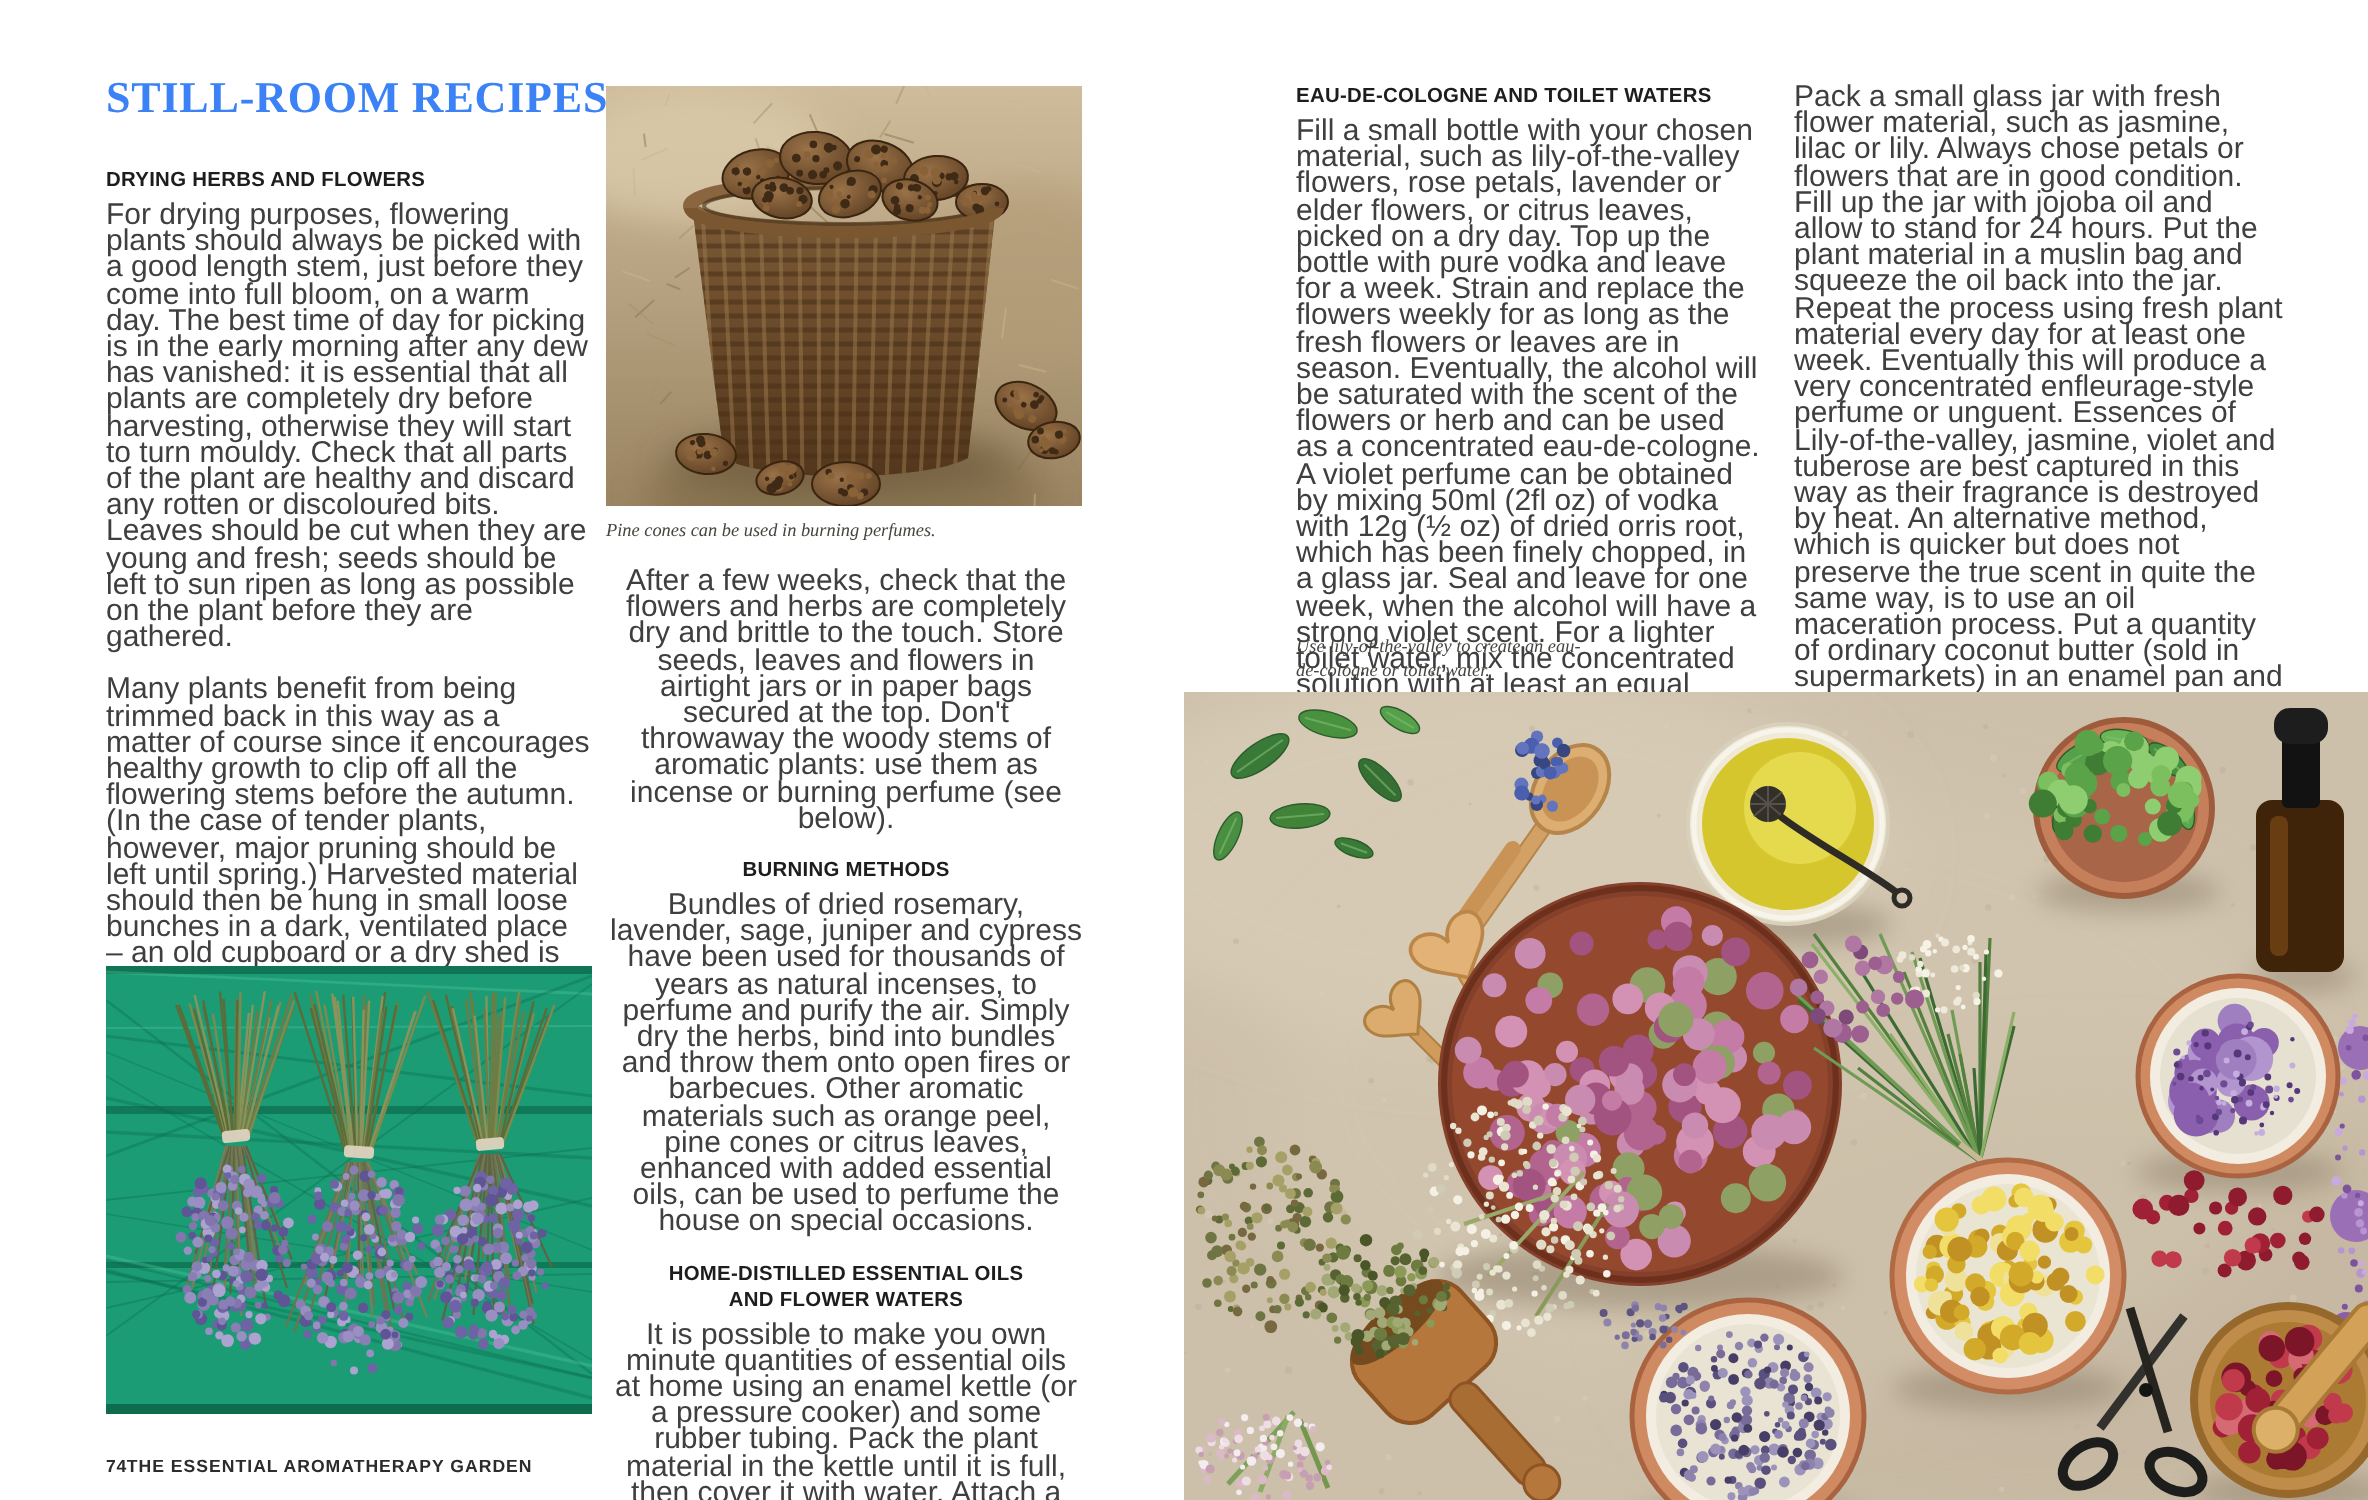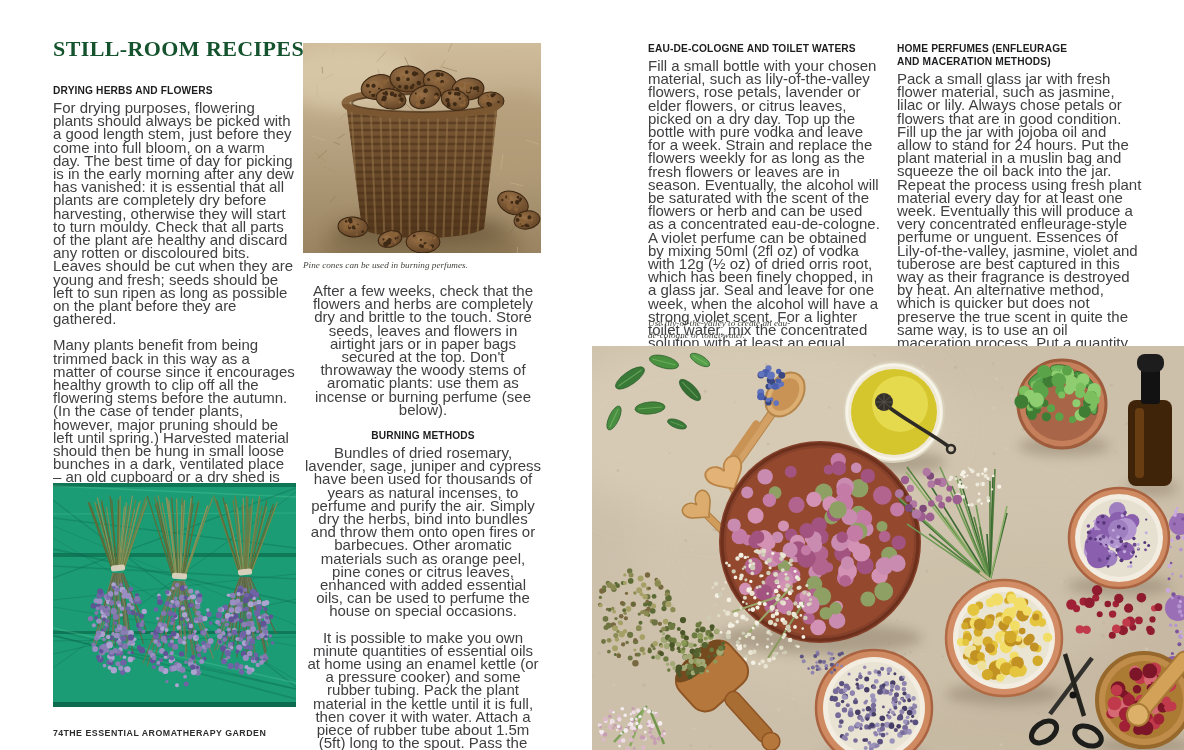--- a/index.html
+++ b/index.html
@@ -6,21 +6,21 @@
   html,body { width:1184px; height:750px; }
   body {
     position:relative; overflow:hidden; background:#ffffff;
     font-family:"Liberation Sans","DejaVu Sans",sans-serif;
     -webkit-font-smoothing:antialiased;
   }
   .abs { position:absolute; }
   .page-title {
     position:absolute; left:53px; top:36px;
     font-family:"Liberation Serif","DejaVu Serif",serif;
-    font-weight:700; font-size:22px; letter-spacing:.4px; color:#14532d;
+    font-weight:700; font-size:22px; letter-spacing:.4px; color:#3b82f6;
   }
   .col { position:absolute; }
   .sec-h {
     font-size:10.2px; font-weight:700; color:#1d1d1f;
     letter-spacing:.15px; line-height:13px; margin:0 0 4px 0;
     white-space:pre-line;
   }
   .sec-h.mt { margin-top:10px; }
   p.body-p {
     font-size:15px; line-height:13.2px; color:#3f3f41; margin:0 0 13px 0;
@@ -1072,33 +1072,33 @@
       </g>
     <path d="M42,61 A77,12 0 0 0 196,61" fill="none" stroke="#7a5631" stroke-width="6"></path>
   </svg>
 </div>
 <p class="caption abs" style="left:303px; top:259px;">Pine cones can be used in burning perfumes.</p>
 
 <div class="col" style="left:305px; top:284px; width:236px;text-align:center;">
   <p class="body-p">After a few weeks, check that the flowers and herbs are completely dry and brittle to the touch. Store seeds, leaves and flowers in airtight jars or in paper bags secured at the top. Don't throwaway the woody stems of aromatic plants: use them as incense or burning perfume (see below).</p>
   <h2 class="sec-h mt">BURNING METHODS</h2>
   <p class="body-p">Bundles of dried rosemary, lavender, sage, juniper and cypress have been used for thousands of years as natural incenses, to perfume and purify the air. Simply dry the herbs, bind into bundles and throw them onto open fires or barbecues. Other aromatic materials such as orange peel, pine cones or citrus leaves, enhanced with added essential oils, can be used to perfume the house on special occasions.</p>
+  <h2 class="sec-h mt">HOME-DISTILLED ESSENTIAL OILS
+AND FLOWER WATERS</h2>
   <p class="body-p">It is possible to make you own minute quantities of essential oils at home using an enamel kettle (or a pressure cooker) and some rubber tubing. Pack the plant material in the kettle until it is full, then cover it with water. Attach a piece of rubber tube about 1.5m (5ft) long to the spout. Pass the rubber tubing over a bowl of ice set on a chair and then place the end of the tube in a glass container on the floor. Put the kettle on a heat source and slowly bring it to the boil. Allow it to remain just below simmering level until the water has virtually disappeared from the kettle. Repeat several times as required. Using an eye dropper, draw off the essential oil from the top of the condensed liquid in the glass container. The remaining flower water can be used as a skin tonic or light perfume.</p>
 </div>
 
 <div class="col" style="left:648px; top:42px; width:232px;">
   <h2 class="sec-h">EAU-DE-COLOGNE AND TOILET WATERS</h2>
   <p class="body-p">Fill a small bottle with your chosen material, such as lily-of-the-valley flowers, rose petals, lavender or elder flowers, or citrus leaves, picked on a dry day. Top up the bottle with pure vodka and leave for a week. Strain and replace the flowers weekly for as long as the fresh flowers or leaves are in season. Eventually, the alcohol will be saturated with the scent of the flowers or herb and can be used as a concentrated eau-de-cologne. A violet perfume can be obtained by mixing 50ml (2fl oz) of vodka with 12g (½ oz) of dried orris root, which has been finely chopped, in a glass jar. Seal and leave for one week, when the alcohol will have a strong violet scent. For a lighter toilet water, mix the concentrated solution with at least an equal amount of witch-hazel water. Decant into a decorative bottle with an airtight stopper.</p>
 </div>
 <p class="caption abs" style="left:648px; top:317px;">Use lily-of-the-valley to create an eau-
 de-cologne or toilet water.</p>
 
 <div class="col" style="left:897px; top:42px; width:245px;">
-  <h2 class="sec-h">HOME PERFUMES (ENFLEURAGE
-AND MACERATION METHODS)</h2>
   <p class="body-p">Pack a small glass jar with fresh flower material, such as jasmine, lilac or lily. Always chose petals or flowers that are in good condition. Fill up the jar with jojoba oil and allow to stand for 24 hours. Put the plant material in a muslin bag and squeeze the oil back into the jar. Repeat the process using fresh plant material every day for at least one week. Eventually this will produce a very concentrated enfleurage-style perfume or unguent. Essences of Lily-of-the-valley, jasmine, violet and tuberose are best captured in this way as their fragrance is destroyed by heat. An alternative method, which is quicker but does not preserve the true scent in quite the same way, is to use an oil maceration process. Put a quantity of ordinary coconut butter (sold in supermarkets) in an enamel pan and place on a low heat so that it turns to liquid. Place the fresh plant material in the enamel pan together with the melted coconut butter and stir gently for about half an hour. Strain the coconut oil and plant matter quickly through a sieve and allow to cool. Repeat if a stronger scent is required. The solid coconut butter can be used as a perfume as it will be saturated with the fragrance of the plants used.</p>
 </div>
 
 <div class="photo" style="left:592px; top:346px; width:592px; height:404px;" aria-label="Herbs, flowers, oils, scissors and mortar arranged in bowls on stone">
   <svg id="flsvg" width="592" height="404" viewBox="0 0 592 404" xmlns="http://www.w3.org/2000/svg">
     <defs>
       <filter id="fb18" x="-50%" y="-50%" width="200%" height="200%">
           <feGaussianBlur stdDeviation="18"></feGaussianBlur>
         </filter>
       <filter id="fb6" x="-80%" y="-80%" width="260%" height="260%">

